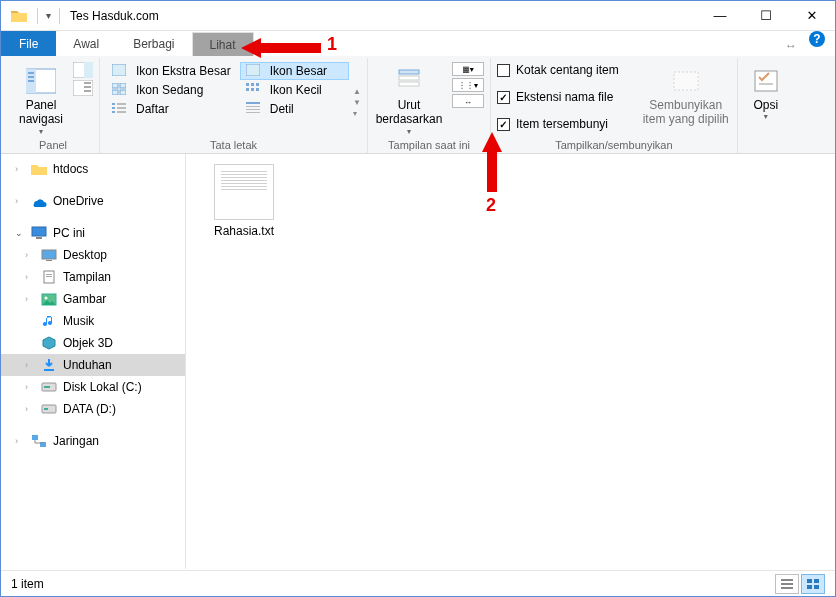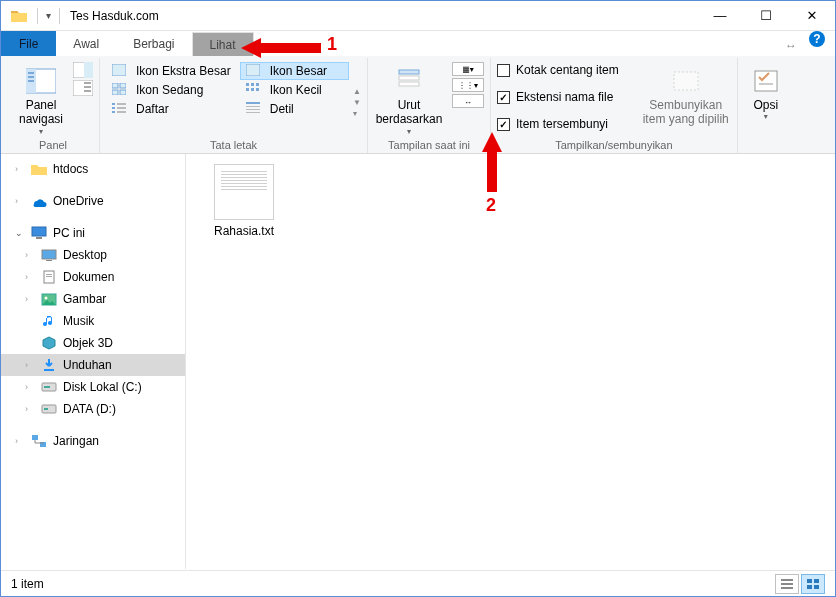--- a/index.html
+++ b/index.html
@@ -5,21 +5,21 @@
 *{box-sizing:border-box;margin:0;padding:0;font-family:"Segoe UI",Tahoma,sans-serif;font-size:12px;color:#000}
 body{background:#fff;width:836px;height:597px;position:relative;overflow:hidden;border:1px solid #5a8dd6}
 .titlebar{height:30px;display:flex;align-items:center;background:#fff;border-bottom:1px solid #e5e5e5}
 .titlebar .folder-ico{width:16px;height:16px;margin:0 6px 0 10px;display:flex;align-items:center}
 .titlebar .qat-sep{width:1px;height:16px;background:#d0d0d0;margin:0 4px}
 .titlebar .qat{display:flex;align-items:center;color:#555;font-size:10px;padding:0 4px}
 .titlebar .title{margin-left:6px;flex:1}
 .win-btns{display:flex;align-self:stretch}
 .win-btn{width:46px;display:flex;align-items:center;justify-content:center;font-size:13px;color:#000}
 .menubar{height:25px;display:flex;align-items:stretch;background:#fff}
-.file-tab{background:#1979ca;color:#0f172a;padding:0 18px;display:flex;align-items:center}
+.file-tab{background:#1979ca;color:#ffffff;padding:0 18px;display:flex;align-items:center}
 .tab{padding:0 17px;display:flex;align-items:center;color:#444}
 .tab.active{background:#a3a3a3;border-top:1px solid #e0e0e0;border-left:1px solid #e0e0e0;border-right:1px solid #e0e0e0;border-bottom:1px solid #f5f6f7;position:relative;top:1px}
 .menubar .spacer{flex:1}
 .menubar .expand{padding:0 8px;display:flex;align-items:center;color:#888}
 .help-ico{width:16px;height:16px;border-radius:50%;background:#0078d7;color:#fff;display:flex;align-items:center;justify-content:center;font-weight:bold;margin:0 10px 0 4px}
 .ribbon{height:98px;background:#f5f6f7;border-bottom:1px solid #dadada;display:flex;padding:2px 6px 0 6px;position:relative}
 .group{display:flex;flex-direction:column;align-items:center;border-right:1px solid #e1e3e5;padding:0 6px}
 .group-body{flex:1;display:flex;align-items:flex-start;padding-top:4px}
 .group-label{font-size:11px;color:#666;margin-bottom:2px}
 .bigbtn{display:flex;flex-direction:column;align-items:center;justify-content:flex-start;width:56px;text-align:center;line-height:1.2;padding-top:2px}
@@ -322,21 +322,21 @@
       </div>
     <div class="tree-item">
         <span class="chev">›</span>
         <span class="tree-ico">
           <svg width="14" height="14">
             <rect x="2" y="1" width="10" height="12" fill="#fff" stroke="#888"></rect>
             <rect x="4" y="4" width="6" height="1" fill="#aaa"></rect>
             <rect x="4" y="6" width="6" height="1" fill="#aaa"></rect>
           </svg>
         </span>
-        <span>Dokumen</span>
+        <span>Tampilan</span>
       </div>
     <div class="tree-item">
         <span class="chev">›</span>
         <span class="tree-ico">
           <svg width="16" height="13">
             <rect x="1" y="1" width="14" height="11" fill="#5ac18e" stroke="#3a9"></rect>
             <circle cx="5" cy="5" r="1.5" fill="#ffe"></circle>
             <path d="M2 11l4-4 3 3 2-2 3 3v1H2z" fill="#2a7"></path>
           </svg>
         </span>

